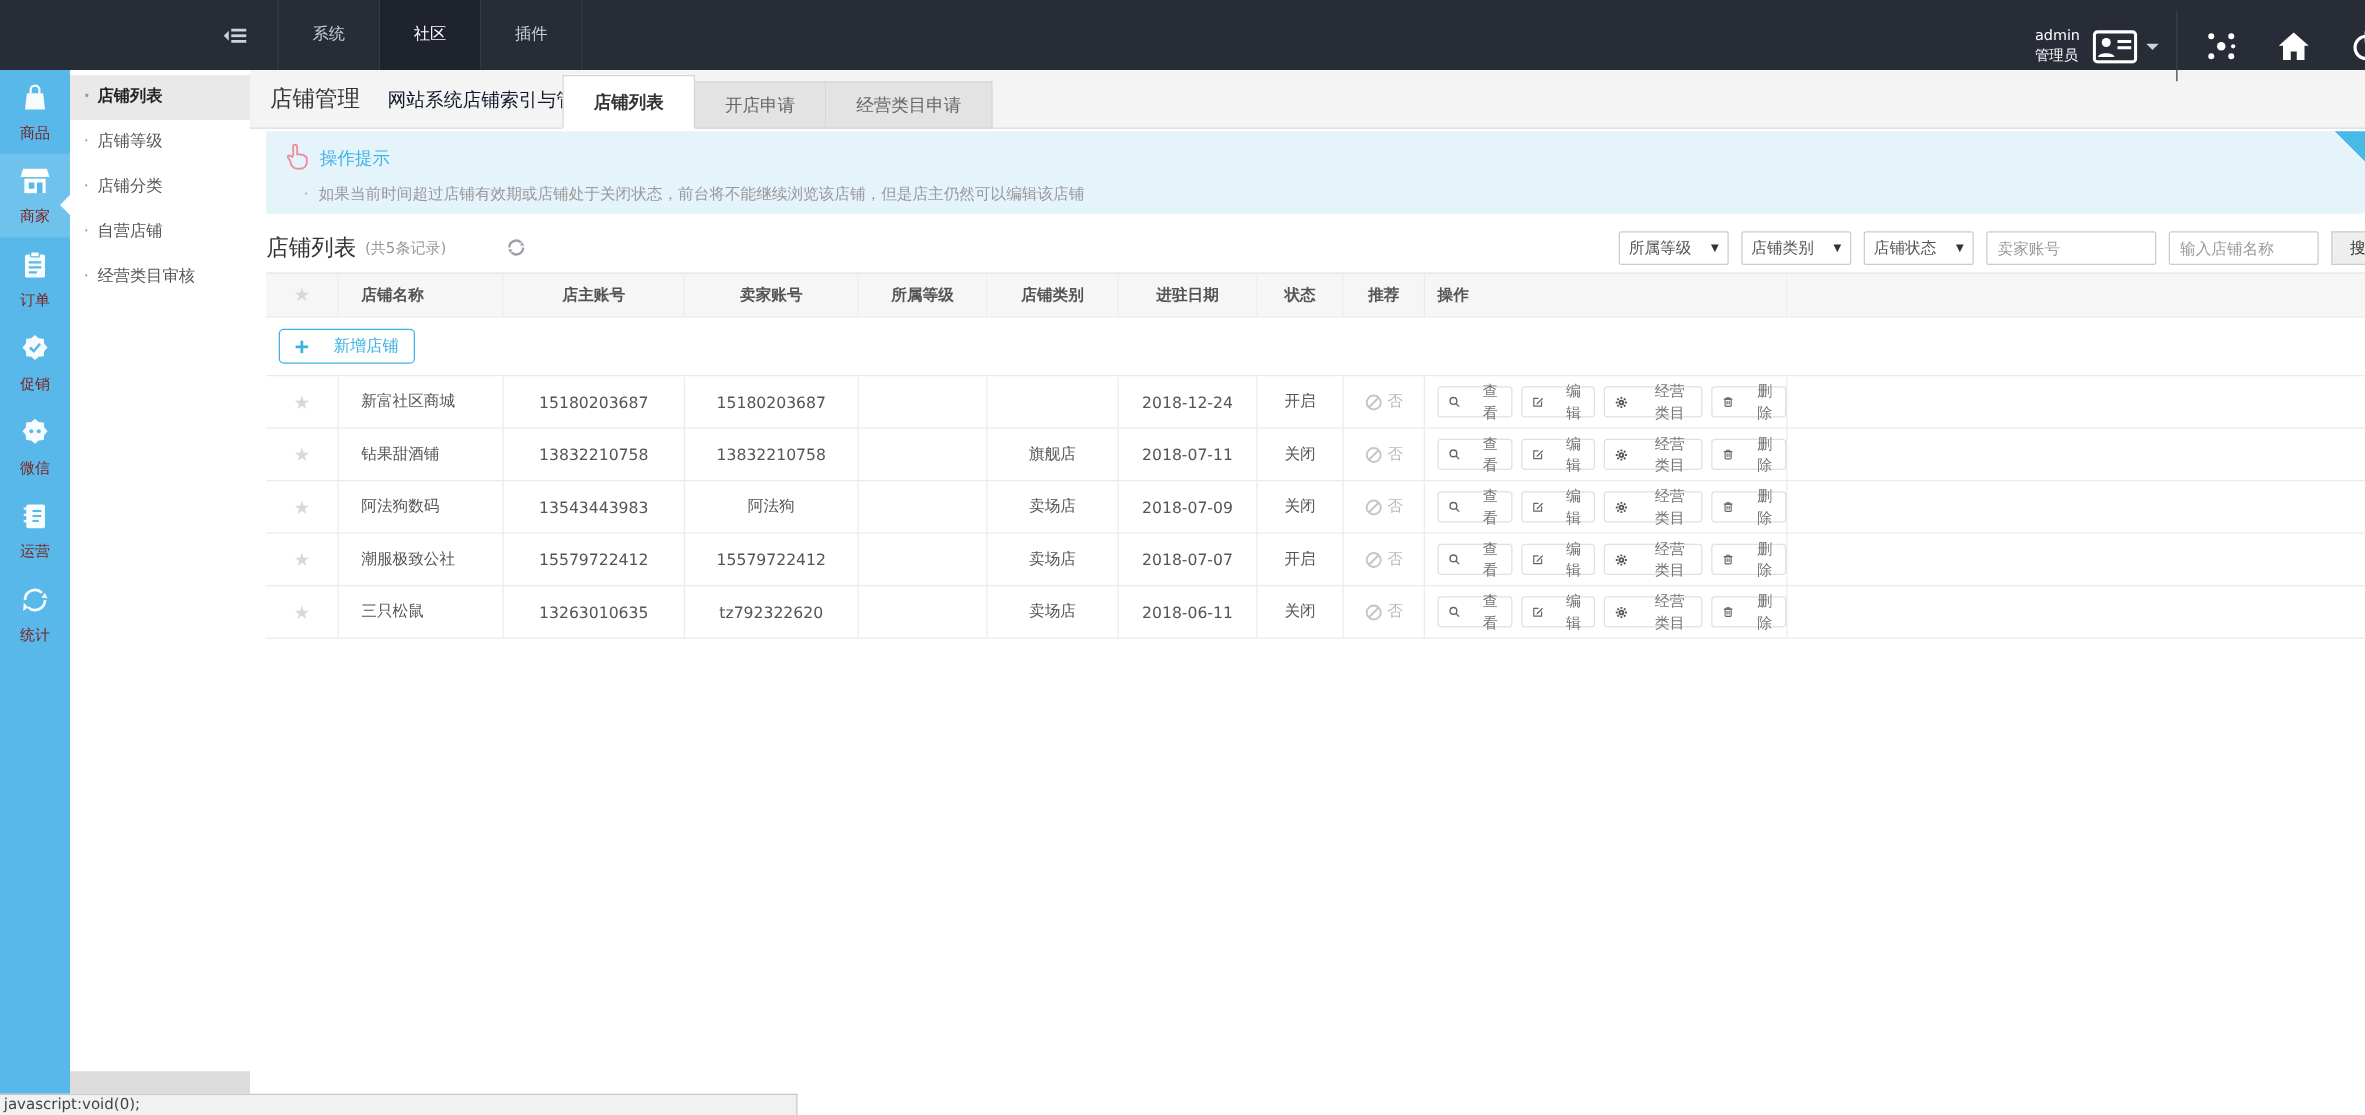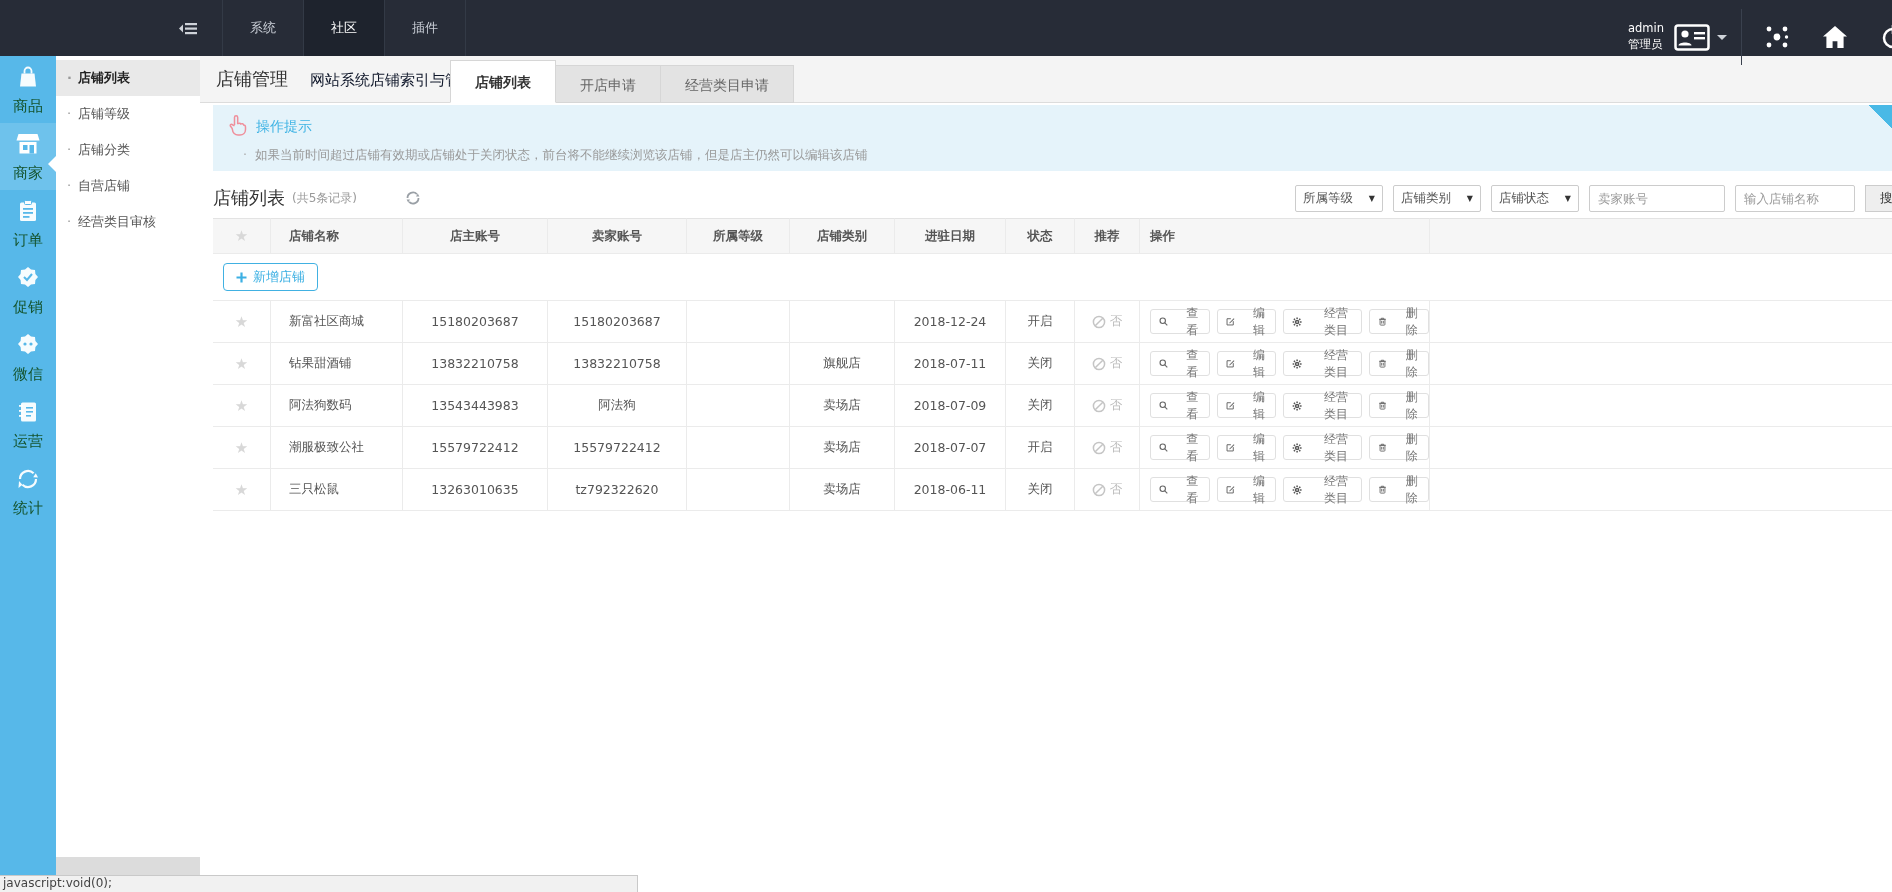--- a/index.html
+++ b/index.html
@@ -20,21 +20,21 @@
   .admin-block { font-size:11.5px; color:#fff; line-height:1.35; margin-right:10px; }
   .caret-down { width:0; height:0; border-left:5px solid transparent; border-right:5px solid transparent;
           border-top:5px solid #cfd3d9; margin:0 8px 0 7px; }
   .tb-divider { width:1px; height:56px; background:#3a414e; margin:0 6px; }
   .tb-icon { margin:0 16px; display:flex; align-items:center; cursor:pointer; }
   .tb-icon.power { margin-right:-14px; }
 
   
   .icon-sidebar { position:absolute; left:0; top:56px; width:56px; height:836px; background:#57b8e9; z-index:10; }
   .side-item { height:67px; display:flex; flex-direction:column; align-items:center; justify-content:center; cursor:pointer; }
-  .side-item .lbl { color:#14532d; font-size:15px; margin-top:3px; }
+  .side-item .lbl { color:#7f1d1d; font-size:12px; margin-top:3px; }
   .side-item.active { background:rgba(255,255,255,.14); }
   .side-arrow { position:absolute; right:0; top:100px; width:0; height:0;
           border-top:8px solid transparent; border-bottom:8px solid transparent; border-right:8px solid #fff; }
 
   
   .submenu { position:absolute; left:56px; top:56px; width:144px; height:819px; background:#fff; z-index:9; }
   .submenu-item { position:relative; height:36px; line-height:36px; padding-left:22px; font-size:13px; color:#555; cursor:pointer; }
   .submenu-item::before { content:"·"; position:absolute; left:11px; color:#999; }
   .submenu-item.active { background:#e9e9e9; color:#222; font-weight:bold; }
   .submenu-arrow { position:absolute; right:0; top:70px; width:0; height:0;
@@ -83,21 +83,21 @@
   .th,.td { display:flex; align-items:center; justify-content:center; border-bottom:1px solid #ebebeb;
          border-right:1px solid #ebebeb; font-size:12.5px; color:#555; }
   .th { height:36px; background:#f6f6f6; border-top:1px solid #e3e3e3; font-weight:bold; color:#555; }
   .td { height:42px; }
   .th.cfill,.td.cfill { border-right:none; }
   .th.cname,.td.cname { justify-content:flex-start; padding-left:18px; }
   .th.cops,.td.cops { justify-content:flex-start; padding-left:10px; gap:7px; }
   .star { color:#d8d8d8; font-size:15px; cursor:pointer; }
   .ban-row { display:flex; align-items:center; gap:4px; color:#bbb; }
   .addrow { border-bottom:1px solid #ebebeb; padding:9px 0 9px 10px; }
-  .add-btn { display:inline-flex; align-items:center; gap:6px; height:28px; padding:0 12px; background:#fff;
+  .add-btn { display:inline-flex; align-items:center; gap:20px; height:28px; padding:0 12px; background:#fff;
          border:1px solid #41b1e2; border-radius:4px; color:#3cb0e3; font-size:13px; cursor:pointer;
          font-family:"DejaVu Sans","Liberation Sans",sans-serif; }
   .op-btn { display:inline-flex; align-items:center; gap:16px; height:25px; padding:0 8px; background:#fff;
          border:1px solid #e0e0e0; border-radius:3px; color:#737373; font-size:12px; cursor:pointer;
          font-family:"DejaVu Sans","Liberation Sans",sans-serif; }
 
   
   .gray-block { position:absolute; left:56px; top:857px; width:144px; height:18px; background:#dcdcdc; z-index:20; }
   .statusbar { position:absolute; left:0; top:875px; width:638px; height:17px; background:#f1f1f1;
          border:1px solid #c9c9c9; border-left:none; border-bottom:none; font-size:12px; color:#444;

